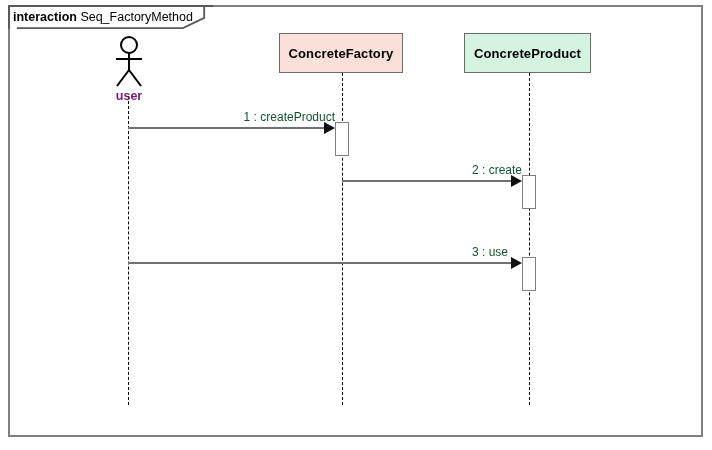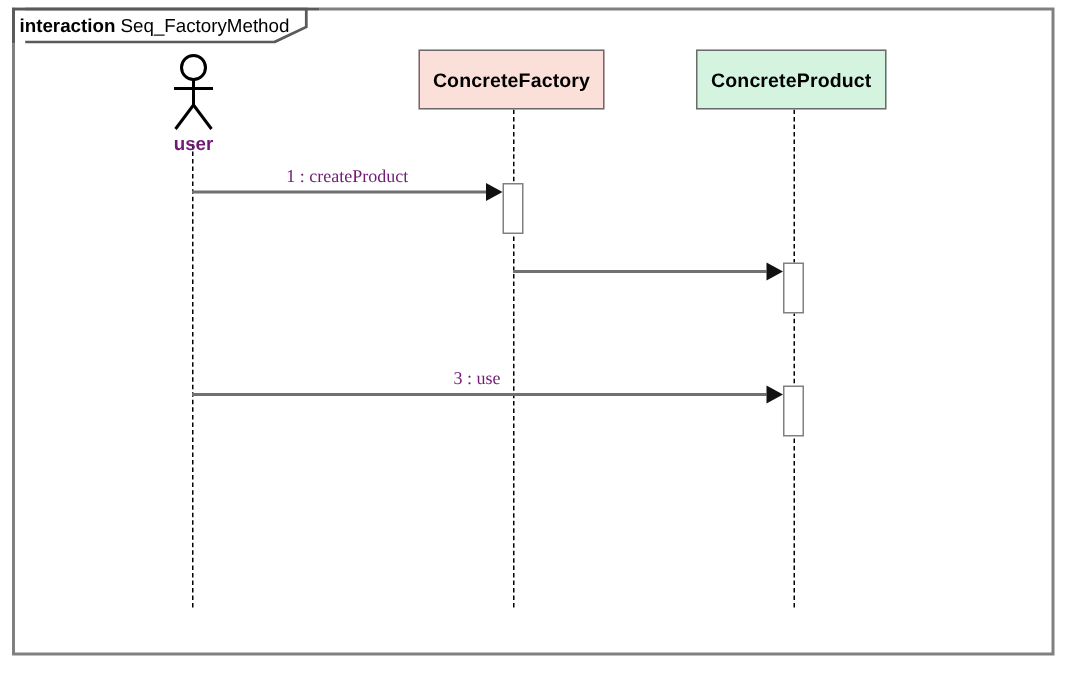--- a/index.html
+++ b/index.html
@@ -127,24 +127,23 @@
     position: absolute;
     width: 0;
     height: 0;
     border-top: 6px solid transparent;
     border-bottom: 6px solid transparent;
     border-left: 11px solid #111111;
   }
   .msg-label {
     position: absolute;
     font-size: 12px;
-    color: #701a75;
+    color: #14532d;
     white-space: nowrap;
-    text-align: center;
-    font-family: Liberation Serif, serif;
+    text-align: right;
   }
 </style>
 </head>
 <body>
 
 <div id="canvas">
 
   <div class="frame"></div>
 
   <div class="frame-tab"></div>
@@ -178,20 +177,21 @@
   </div>
 
   <div class="activation" style="left:335px; top:122px; height:34px;"></div>
   <div class="activation" style="left:522px; top:175px; height:34px;"></div>
   <div class="activation" style="left:522px; top:257px; height:34px;"></div>
 
   <div class="msg-label" style="left:128px; top:110px; width:207px;">1 : createProduct</div>
   <div class="msg-line" style="left:128px; top:127px; width:196px;"></div>
   <div class="msg-arrowhead" style="left:324px; top:122px;"></div>
 
+  <div class="msg-label" style="left:342px; top:163px; width:180px;">2 : create</div>
   <div class="msg-line" style="left:342px; top:180px; width:169px;"></div>
   <div class="msg-arrowhead" style="left:511px; top:175px;"></div>
 
   <div class="msg-label" style="left:128px; top:245px; width:380px;">3 : use</div>
   <div class="msg-line" style="left:128px; top:262px; width:383px;"></div>
   <div class="msg-arrowhead" style="left:511px; top:257px;"></div>
 
 </div>
 
 </body></html>

